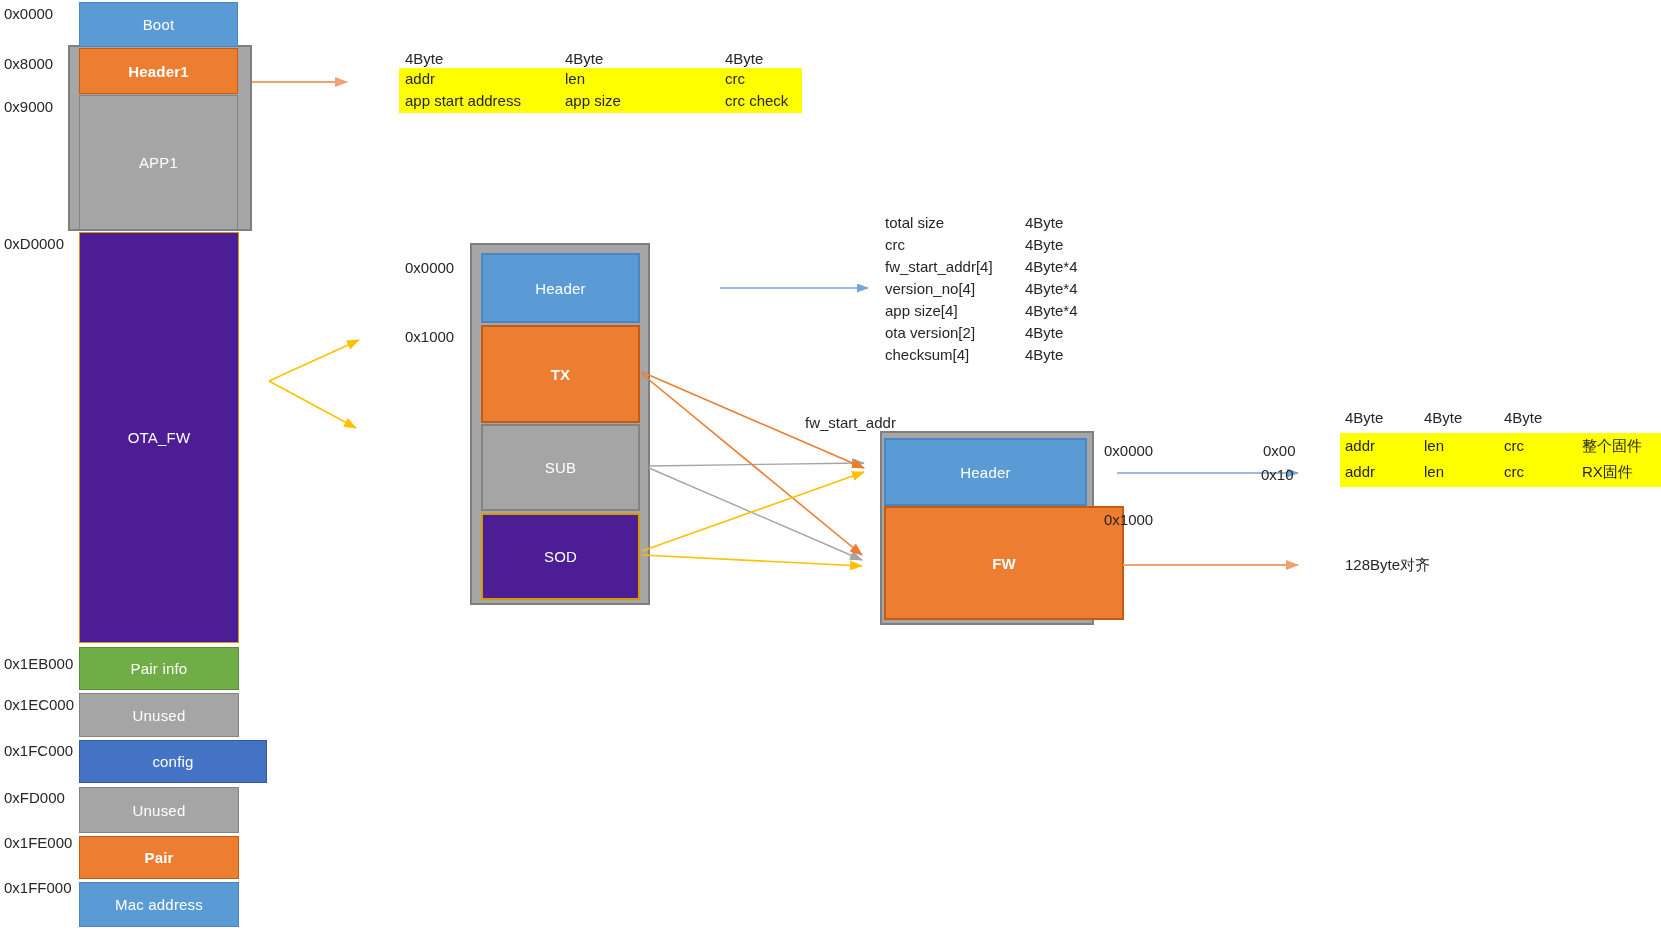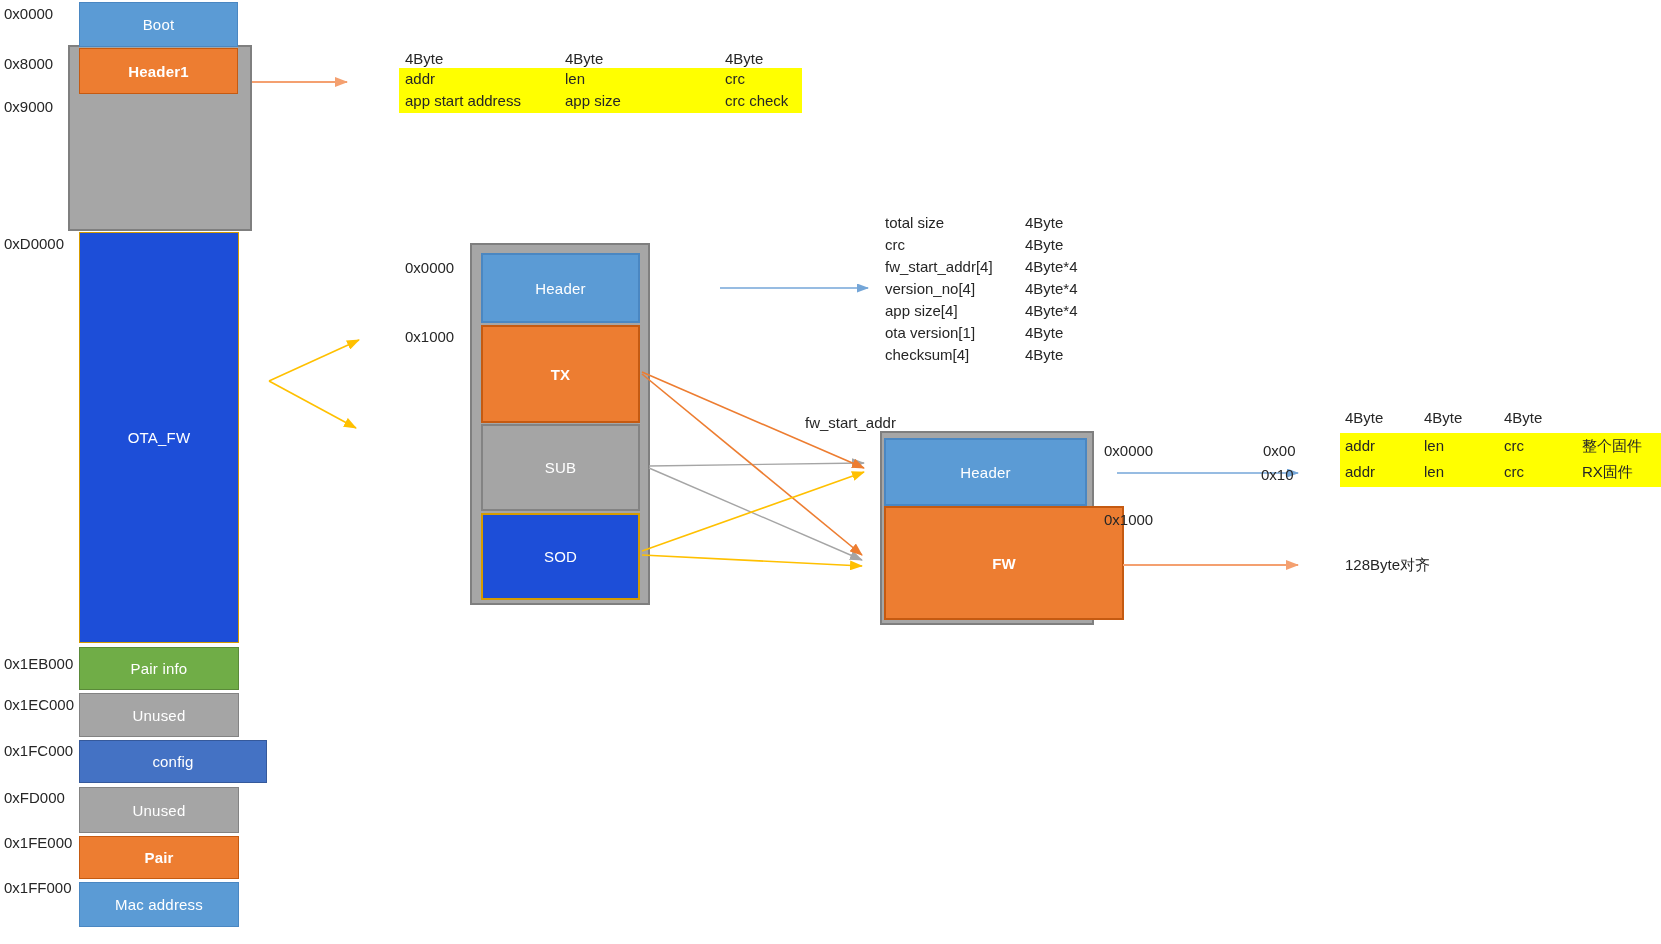--- a/index.html
+++ b/index.html
@@ -4,21 +4,21 @@
 <style>
   html,body{margin:0;padding:0;background:#fff;}
   #canvas{position:relative;width:1661px;height:944px;background:#ffffff;
           font-family:"Liberation Sans",sans-serif;overflow:hidden;}
   .blk{position:absolute;display:flex;align-items:center;justify-content:center;
        color:#ffffff;font-size:15px;box-sizing:border-box;z-index:3;letter-spacing:.2px;}
   .b2{border-width:2px !important;}
   .blue  {background:#5B9BD5;border:1px solid #4A87C2;}
   .orange{background:#ED7D31;border:1px solid #C55A11;font-weight:bold;}
   .grayb {background:#A5A5A5;border:1px solid #838383;}
-  .goldb {background:#1d4ed8;border:1px solid #D59B00;}
+  .goldb {background:#4c1d95;border:1px solid #D59B00;}
   .greenb{background:#70AD47;border:1px solid #5A8A39;}
   .dblueb{background:#4472C4;border:1px solid #35599B;}
   .container{position:absolute;background:#A6A6A6;border:2px solid #7F7F7F;
              box-sizing:border-box;z-index:2;}
   .addr,.txt{position:absolute;font-size:15px;color:#262626;white-space:nowrap;z-index:5;}
   .ybg{position:absolute;background:#FFFF00;z-index:1;}
   #arrows{position:absolute;left:0;top:0;z-index:4;pointer-events:none;}
 </style>
 </head>
 <body>
@@ -32,20 +32,21 @@
   <div class="addr" style="left:4px;top:655px">0x1EB000</div>
   <div class="addr" style="left:4px;top:696px">0x1EC000</div>
   <div class="addr" style="left:4px;top:742px">0x1FC000</div>
   <div class="addr" style="left:4px;top:789px">0xFD000</div>
   <div class="addr" style="left:4px;top:834px">0x1FE000</div>
   <div class="addr" style="left:4px;top:879px">0x1FF000</div>
 
   <div class="container" style="left:68px;top:45px;width:184px;height:186px"></div>
   <div class="blk blue" style="left:79px;top:2px;width:159px;height:45px">Boot</div>
   <div class="blk orange" style="left:79px;top:48px;width:159px;height:46px">Header1</div>
+  <div class="blk grayb" style="left:79px;top:95px;width:159px;height:135px">APP1</div>
   <div class="blk goldb" style="left:79px;top:232px;width:160px;height:411px">OTA_FW</div>
   <div class="blk greenb" style="left:79px;top:647px;width:160px;height:43px">Pair info</div>
   <div class="blk grayb" style="left:79px;top:693px;width:160px;height:44px">Unused</div>
   <div class="blk dblueb" style="left:79px;top:740px;width:188px;height:43px">config</div>
   <div class="blk grayb" style="left:79px;top:787px;width:160px;height:46px">Unused</div>
   <div class="blk orange" style="left:79px;top:836px;width:160px;height:43px">Pair</div>
   <div class="blk blue" style="left:79px;top:882px;width:160px;height:45px">Mac address</div>
 
   <div class="txt" style="left:405px;top:50px">4Byte</div>
   <div class="txt" style="left:565px;top:50px">4Byte</div>
@@ -69,21 +70,21 @@
   <div class="txt" style="left:885px;top:214px">total size</div>
   <div class="txt" style="left:1025px;top:214px">4Byte</div>
   <div class="txt" style="left:885px;top:236px">crc</div>
   <div class="txt" style="left:1025px;top:236px">4Byte</div>
   <div class="txt" style="left:885px;top:258px">fw_start_addr[4]</div>
   <div class="txt" style="left:1025px;top:258px">4Byte*4</div>
   <div class="txt" style="left:885px;top:280px">version_no[4]</div>
   <div class="txt" style="left:1025px;top:280px">4Byte*4</div>
   <div class="txt" style="left:885px;top:302px">app size[4]</div>
   <div class="txt" style="left:1025px;top:302px">4Byte*4</div>
-  <div class="txt" style="left:885px;top:324px">ota version[1]</div>
+  <div class="txt" style="left:885px;top:324px">ota version[2]</div>
   <div class="txt" style="left:1025px;top:324px">4Byte</div>
   <div class="txt" style="left:885px;top:346px">checksum[4]</div>
   <div class="txt" style="left:1025px;top:346px">4Byte</div>
 
   <div class="txt" style="left:805px;top:414px">fw_start_addr</div>
   <div class="container" style="left:880px;top:431px;width:214px;height:194px"></div>
   <div class="blk blue b2" style="left:884px;top:438px;width:203px;height:68px">Header</div>
   <div class="blk orange b2" style="left:884px;top:506px;width:240px;height:114px">FW</div>
   <div class="addr" style="left:1104px;top:442px">0x0000</div>
   <div class="addr" style="left:1104px;top:511px">0x1000</div>

